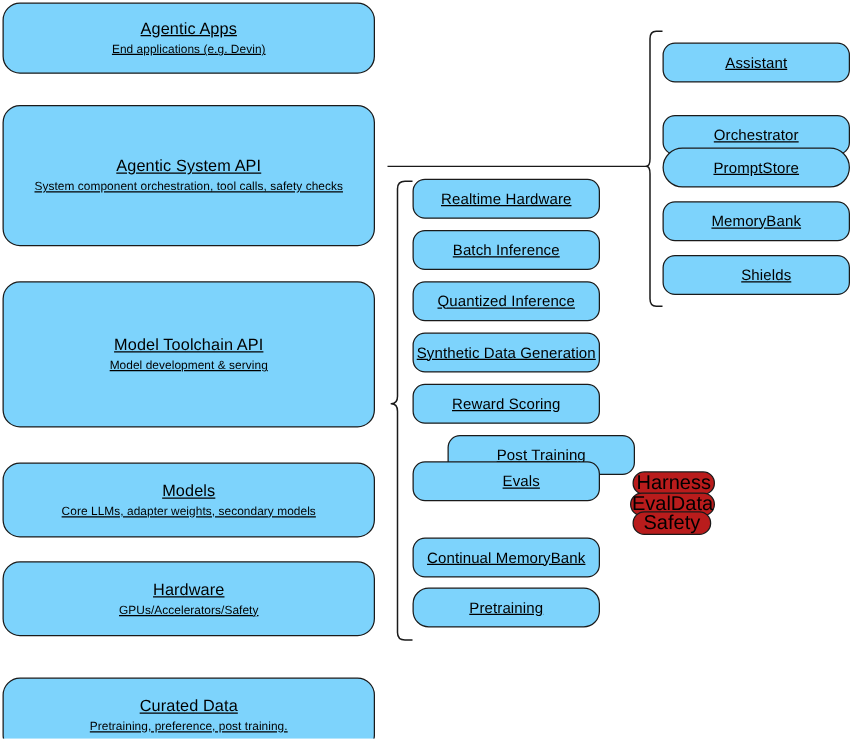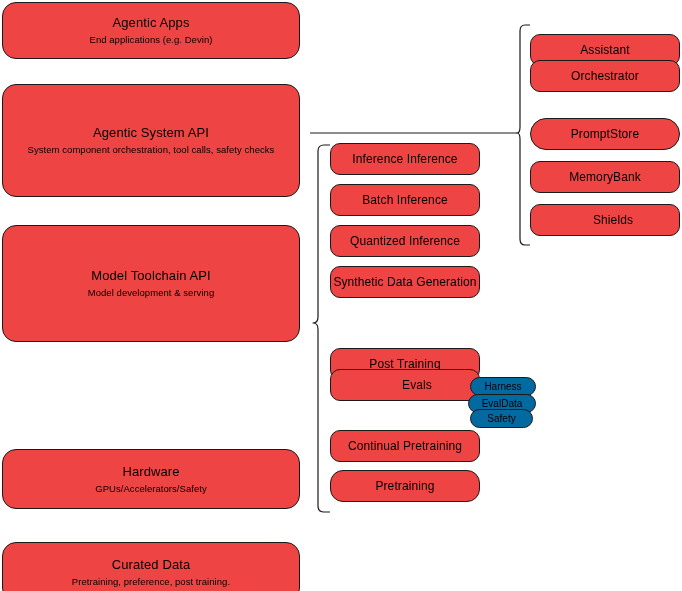--- a/index.html
+++ b/index.html
@@ -13,27 +13,28 @@
     height: 591px;
     background: #ffffff;
     font-family: "Liberation Sans", sans-serif;
     overflow: hidden;
   }
   .box {
     position: absolute;
     box-sizing: border-box;
     border: 1px solid #1a1a1a;
     border-radius: 14px;
-    background: #ef4444;
+    background: #7dd3fc;
     display: flex;
     flex-direction: column;
     align-items: center;
     justify-content: center;
     text-align: center;
     color: #000000;
+    text-decoration: underline;
   }
   .box .title {
     font-size: 13px;
     line-height: 17px;
     letter-spacing: 0.1px;
   }
   .box .subtitle {
     font-size: 9.5px;
     line-height: 14px;
     margin-top: 2px;
@@ -52,28 +53,29 @@
     font-size: 12px;
     line-height: 15px;
   }
   .mid-box { left: 330px; }
   .right-box { left: 530px; }
   .pill {
     position: absolute;
     box-sizing: border-box;
     border: 1px solid #1a1a1a;
     border-radius: 11px;
-    background: #0369a1;
+    background: #b91c1c;
     height: 19px;
     display: flex;
     align-items: center;
     justify-content: center;
-    font-size: 10px;
+    font-size: 16px;
     color: #000000;
     z-index: 5;
+    margin-left: 36px;
   }
   .svg-layer {
     position: absolute;
     left: 0;
     top: 0;
     width: 682px;
     height: 591px;
     pointer-events: none;
   }
 </style>
@@ -99,70 +101,77 @@
   <div class="box layer-box" style="top:84px; height:113px;">
     <div class="title">Agentic System API</div>
     <div class="subtitle">System component orchestration, tool calls, safety checks</div>
   </div>
 
   <div class="box layer-box" style="top:225px; height:117px;">
     <div class="title">Model Toolchain API</div>
     <div class="subtitle">Model development &amp; serving</div>
   </div>
 
+  <div class="box layer-box" style="top:370px; height:60px;">
+    <div class="title">Models</div>
+    <div class="subtitle">Core LLMs, adapter weights, secondary models</div>
+  </div>
 
   <div class="box layer-box" style="top:449px; height:60px;">
     <div class="title">Hardware</div>
     <div class="subtitle">GPUs/Accelerators/Safety</div>
   </div>
 
   <div class="box layer-box" style="top:529px; height:60px;margin-top:13px;">
     <div class="title">Curated Data</div>
     <div class="subtitle">Pretraining, preference, post training.</div>
   </div>
 
   <div class="box stack-box mid-box" style="top:143px;">
-    <div class="title">Inference Inference</div>
+    <div class="title">Realtime Hardware</div>
   </div>
   <div class="box stack-box mid-box" style="top:184px;">
     <div class="title">Batch Inference</div>
   </div>
   <div class="box stack-box mid-box" style="top:225px;">
     <div class="title">Quantized Inference</div>
   </div>
   <div class="box stack-box mid-box" style="top:266px;">
     <div class="title">Synthetic Data Generation</div>
   </div>
-  <div class="box stack-box mid-box" style="top:348px;">
+  <div class="box stack-box mid-box" style="top:307px;">
+    <div class="title">Reward Scoring</div>
+  </div>
+  <div class="box stack-box mid-box" style="top:348px;margin-left:28px;">
     <div class="title">Post Training</div>
   </div>
   <div class="box stack-box mid-box" style="top:369px;padding-left:24px;">
     <div class="title">Evals</div>
   </div>
   <div class="box stack-box mid-box" style="top:430px;">
-    <div class="title">Continual Pretraining</div>
+    <div class="title">Continual MemoryBank</div>
   </div>
   <div class="box stack-box mid-box" style="top:470px;border-radius:13px;">
     <div class="title">Pretraining</div>
   </div>
 
   <div class="pill" style="left:470px; top:377px; width:66px;">
     <span>Harness</span>
   </div>
   <div class="pill" style="left:468px; top:394px; width:68px;">
     <span>EvalData</span>
   </div>
   <div class="pill" style="left:470px; top:409px; width:63px;">
     <span>Safety</span>
   </div>
 
   <div class="box stack-box right-box" style="top:34px;">
     <div class="title">Assistant</div>
   </div>
-  <div class="box stack-box right-box" style="top:60px;">
+  <div class="box stack-box right-box" style="top:92px;">
     <div class="title">Orchestrator</div>
   </div>
   <div class="box stack-box right-box" style="top:118px;border-radius:16px;">
     <div class="title">PromptStore</div>
   </div>
   <div class="box stack-box right-box" style="top:161px;">
     <div class="title">MemoryBank</div>
   </div>
   <div class="box stack-box right-box" style="top:204px;padding-left:16px;">
     <div class="title">Shields</div>

